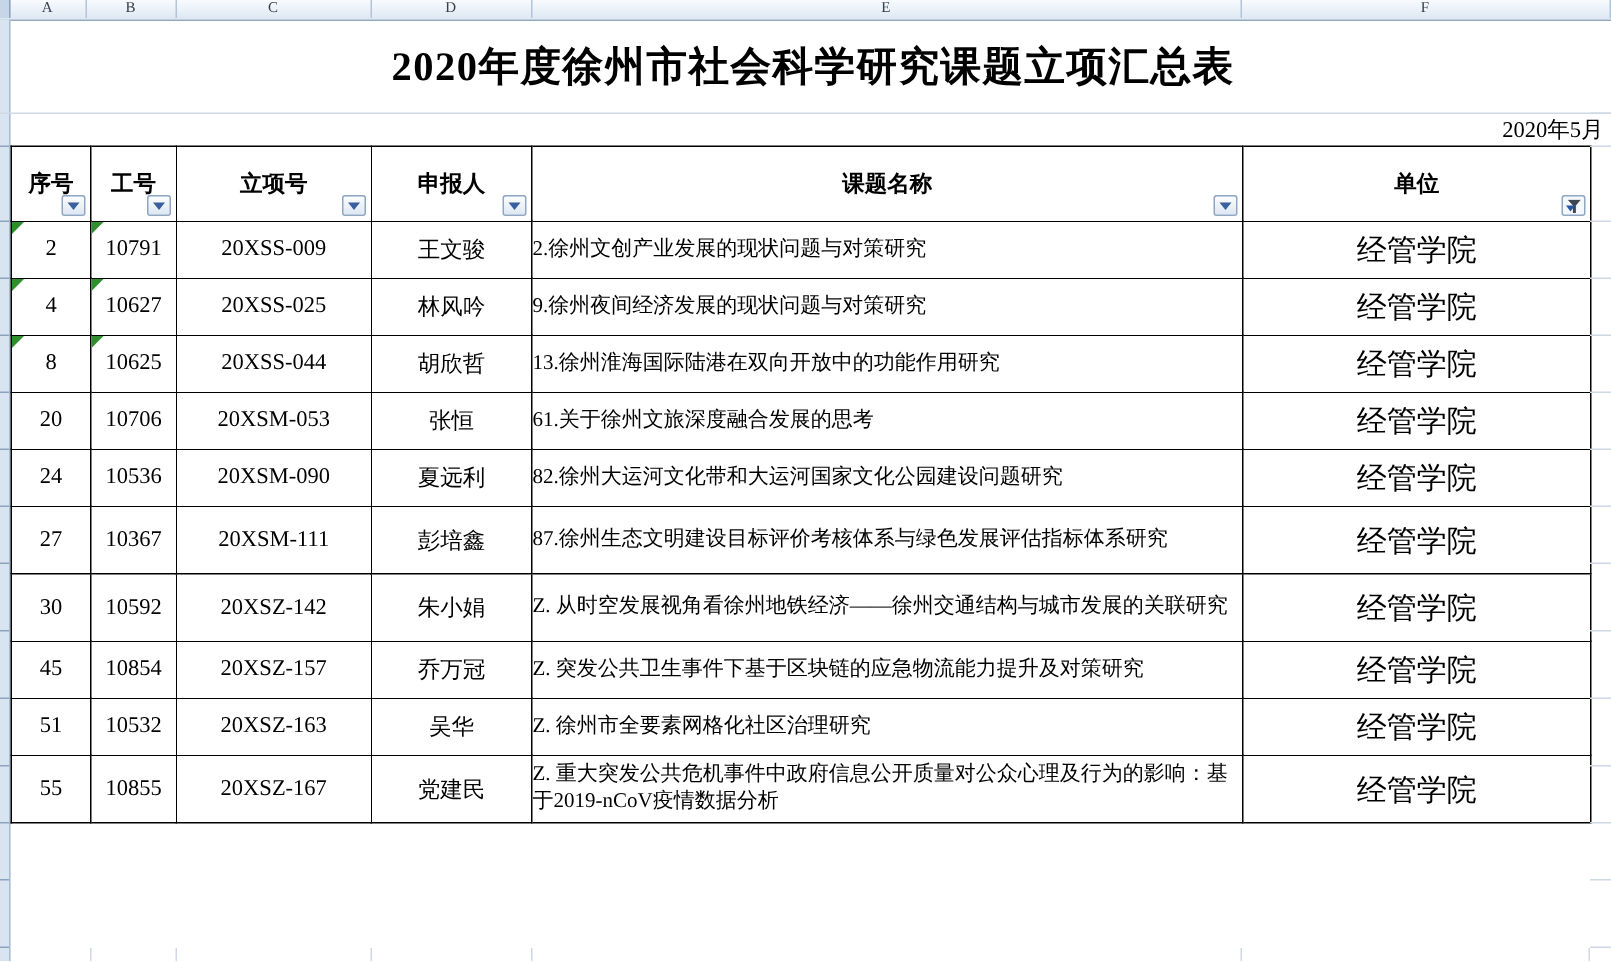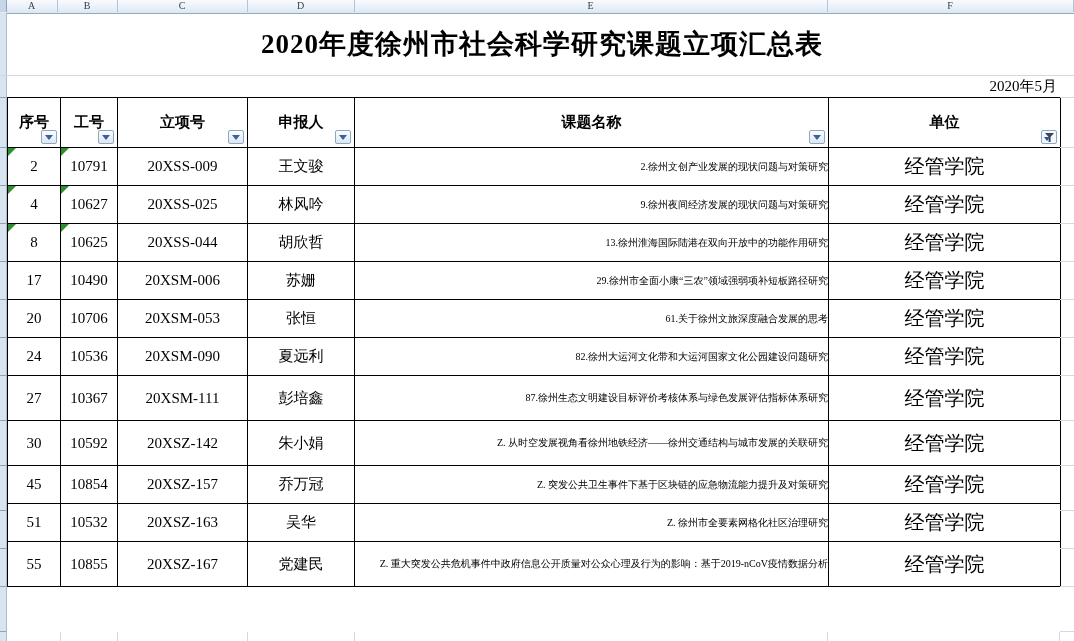--- a/index.html
+++ b/index.html
@@ -22,35 +22,35 @@
   
   .hgrid{position:absolute;height:1px;background:#d0d7e5;}
   .vgrid{position:absolute;width:1px;background:#d0d7e5;}
   .strip-line{position:absolute;left:0;width:6px;height:1px;background:#8da3bd;}
 
   
   .title-row{position:absolute;left:8px;top:13px;width:1030px;height:62px;
              display:flex;align-items:center;justify-content:center;padding-left:19px;}
   .title-text{font-size:27px;font-weight:bold;letter-spacing:1px;white-space:nowrap;}
   .title-sep{position:absolute;left:0;top:75px;width:1074px;height:1px;background:#d0d7e5;}
-  .date-row{position:absolute;left:8px;top:75px;width:1049px;height:22px;
+  .date-row{position:absolute;left:20px;top:75px;width:1049px;height:22px;
             display:flex;align-items:center;justify-content:flex-end;}
   .date-text{font-size:15px;}
 
   
   table.grid{position:absolute;left:7px;top:97px;border-collapse:collapse;table-layout:fixed;
              width:1053px;}
   table.grid td{border:1.5px solid #000;padding:0;position:relative;vertical-align:middle;
                 overflow:hidden;background:#fff;}
   tr.hdr{height:50px;}
   tr.r{height:38px;}
   tr.r.tall{height:45px;padding-left:12px;}
   td.hc{font-weight:bold;font-size:15px;text-align:center;}
   td.tc{font-size:15px;text-align:center;}
-  td.tl{font-size:10px;text-align:right;padding:1px 3px 1px 2px;line-height:18px;}
+  td.tl{font-size:14px;text-align:left;padding:1px 3px 1px 2px;line-height:18px;}
   td.uc{font-size:20px;text-align:center;}
 
   
   .tri{position:absolute;left:0;top:0;width:0;height:0;
        border-top:8px solid #2f8f2f;border-right:8px solid transparent;}
 
   
   .fbtn{position:absolute;right:3px;bottom:3px;width:16px;height:14px;
         background:linear-gradient(#fbfdfe,#dde7f3);border:1px solid #8fa7c2;border-radius:2px;
         display:flex;align-items:center;justify-content:center;box-sizing:border-box;}
@@ -143,28 +143,20 @@
       <td class="tc"><span>林风吟</span></td>
       <td class="tl"><span>9.徐州夜间经济发展的现状问题与对策研究</span></td>
       <td class="uc"><span>经管学院</span></td>
     </tr>
     <tr class="r">
       <td class="tc"><span class="tri"></span><span>8</span></td>
       <td class="tc"><span class="tri"></span><span>10625</span></td>
       <td class="tc"><span>20XSS-044</span></td>
       <td class="tc"><span>胡欣哲</span></td>
       <td class="tl"><span>13.徐州淮海国际陆港在双向开放中的功能作用研究</span></td>
-      <td class="uc"><span>经管学院</span></td>
-    </tr>
-    <tr class="r">
-      <td class="tc"><span>17</span></td>
-      <td class="tc"><span>10490</span></td>
-      <td class="tc"><span>20XSM-006</span></td>
-      <td class="tc"><span>苏姗</span></td>
-      <td class="tl"><span>29.徐州市全面小康“三农”领域强弱项补短板路径研究</span></td>
       <td class="uc"><span>经管学院</span></td>
     </tr>
     <tr class="r">
       <td class="tc"><span>20</span></td>
       <td class="tc"><span>10706</span></td>
       <td class="tc"><span>20XSM-053</span></td>
       <td class="tc"><span>张恒</span></td>
       <td class="tl"><span>61.关于徐州文旅深度融合发展的思考</span></td>
       <td class="uc"><span>经管学院</span></td>
     </tr>

